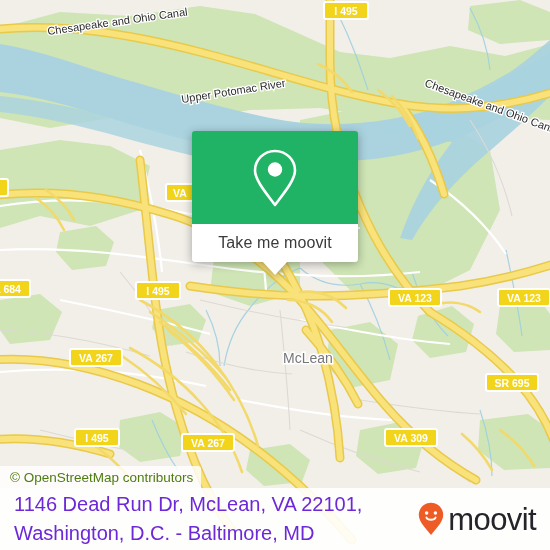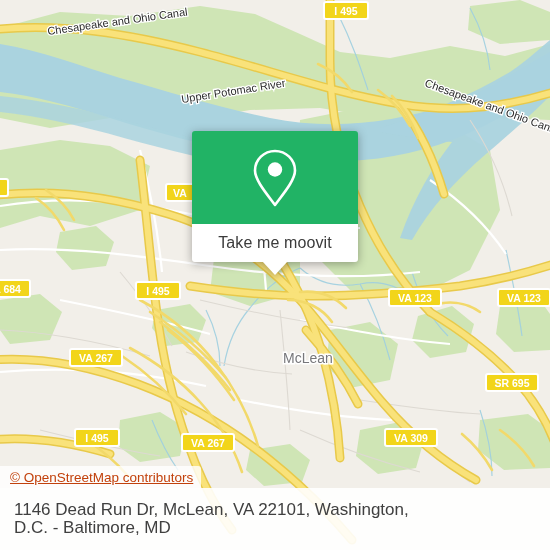--- a/index.html
+++ b/index.html
@@ -78,44 +78,43 @@
   #attribution {
     position: absolute;
     left: 0;
     top: 466px;
     height: 22px;
     padding: 0 8px 0 10px;
     display: flex;
     align-items: center;
     background: rgba(255,255,255,0.80);
     font-size: 13.5px;
-    color: #c2410c;
+    color: #4d7c0f;
     white-space: nowrap;
     border-radius: 0 3px 0 0;
-    text-decoration: underline;
   }
 
   
   #footer {
     position: absolute;
     left: 0;
     top: 488px;
     width: 550px;
     height: 62px;
     background: rgba(255,255,255,0.90);
     display: flex;
     align-items: center;
     justify-content: space-between;
     padding: 0 14px 0 14px;
     box-sizing: border-box;
   }
   #footer .addr {
-    font-size: 17px;
-    line-height: 18px;
-    color: #404040;
+    font-size: 20px;
+    line-height: 29px;
+    color: #6d28d9;
     max-width: 395px;
   }
   #footer .brand {
     display: flex;
     align-items: center;
     gap: 4px;
     flex: 0 0 auto;
   }
   #footer .brand .wordmark {
     font-size: 31px;
@@ -357,15 +356,24 @@
     </div>
     <div class="tail"></div>
   </div>
 
   <div id="attribution">
     <span>© OpenStreetMap contributors</span>
   </div>
 
   <div id="footer">
     <div class="addr">1146 Dead Run Dr, McLean, VA 22101, Washington, D.C. - Baltimore, MD</div>
+    <div class="brand">
+      <svg width="26" height="34" viewBox="0 0 26 34">
+        <path d="M13 0.8 C6.2 0.8 0.8 6.2 0.8 13 C0.8 20.2 9.2 28 13 33 C16.8 28 25.2 20.2 25.2 13 C25.2 6.2 19.8 0.8 13 0.8 Z" fill="#ef5b25"></path>
+        <circle cx="8.6" cy="11" r="1.75" fill="#ffffff"></circle>
+        <circle cx="17.4" cy="11" r="1.75" fill="#ffffff"></circle>
+        <path d="M8.4 15.6 C9.8 18.4 16.2 18.4 17.6 15.6" fill="none" stroke="#ffffff" stroke-width="1.9" stroke-linecap="round"></path>
+      </svg>
+      <span class="wordmark">moovit</span>
+    </div>
   </div>
 
 </div>
 
 </body></html>

